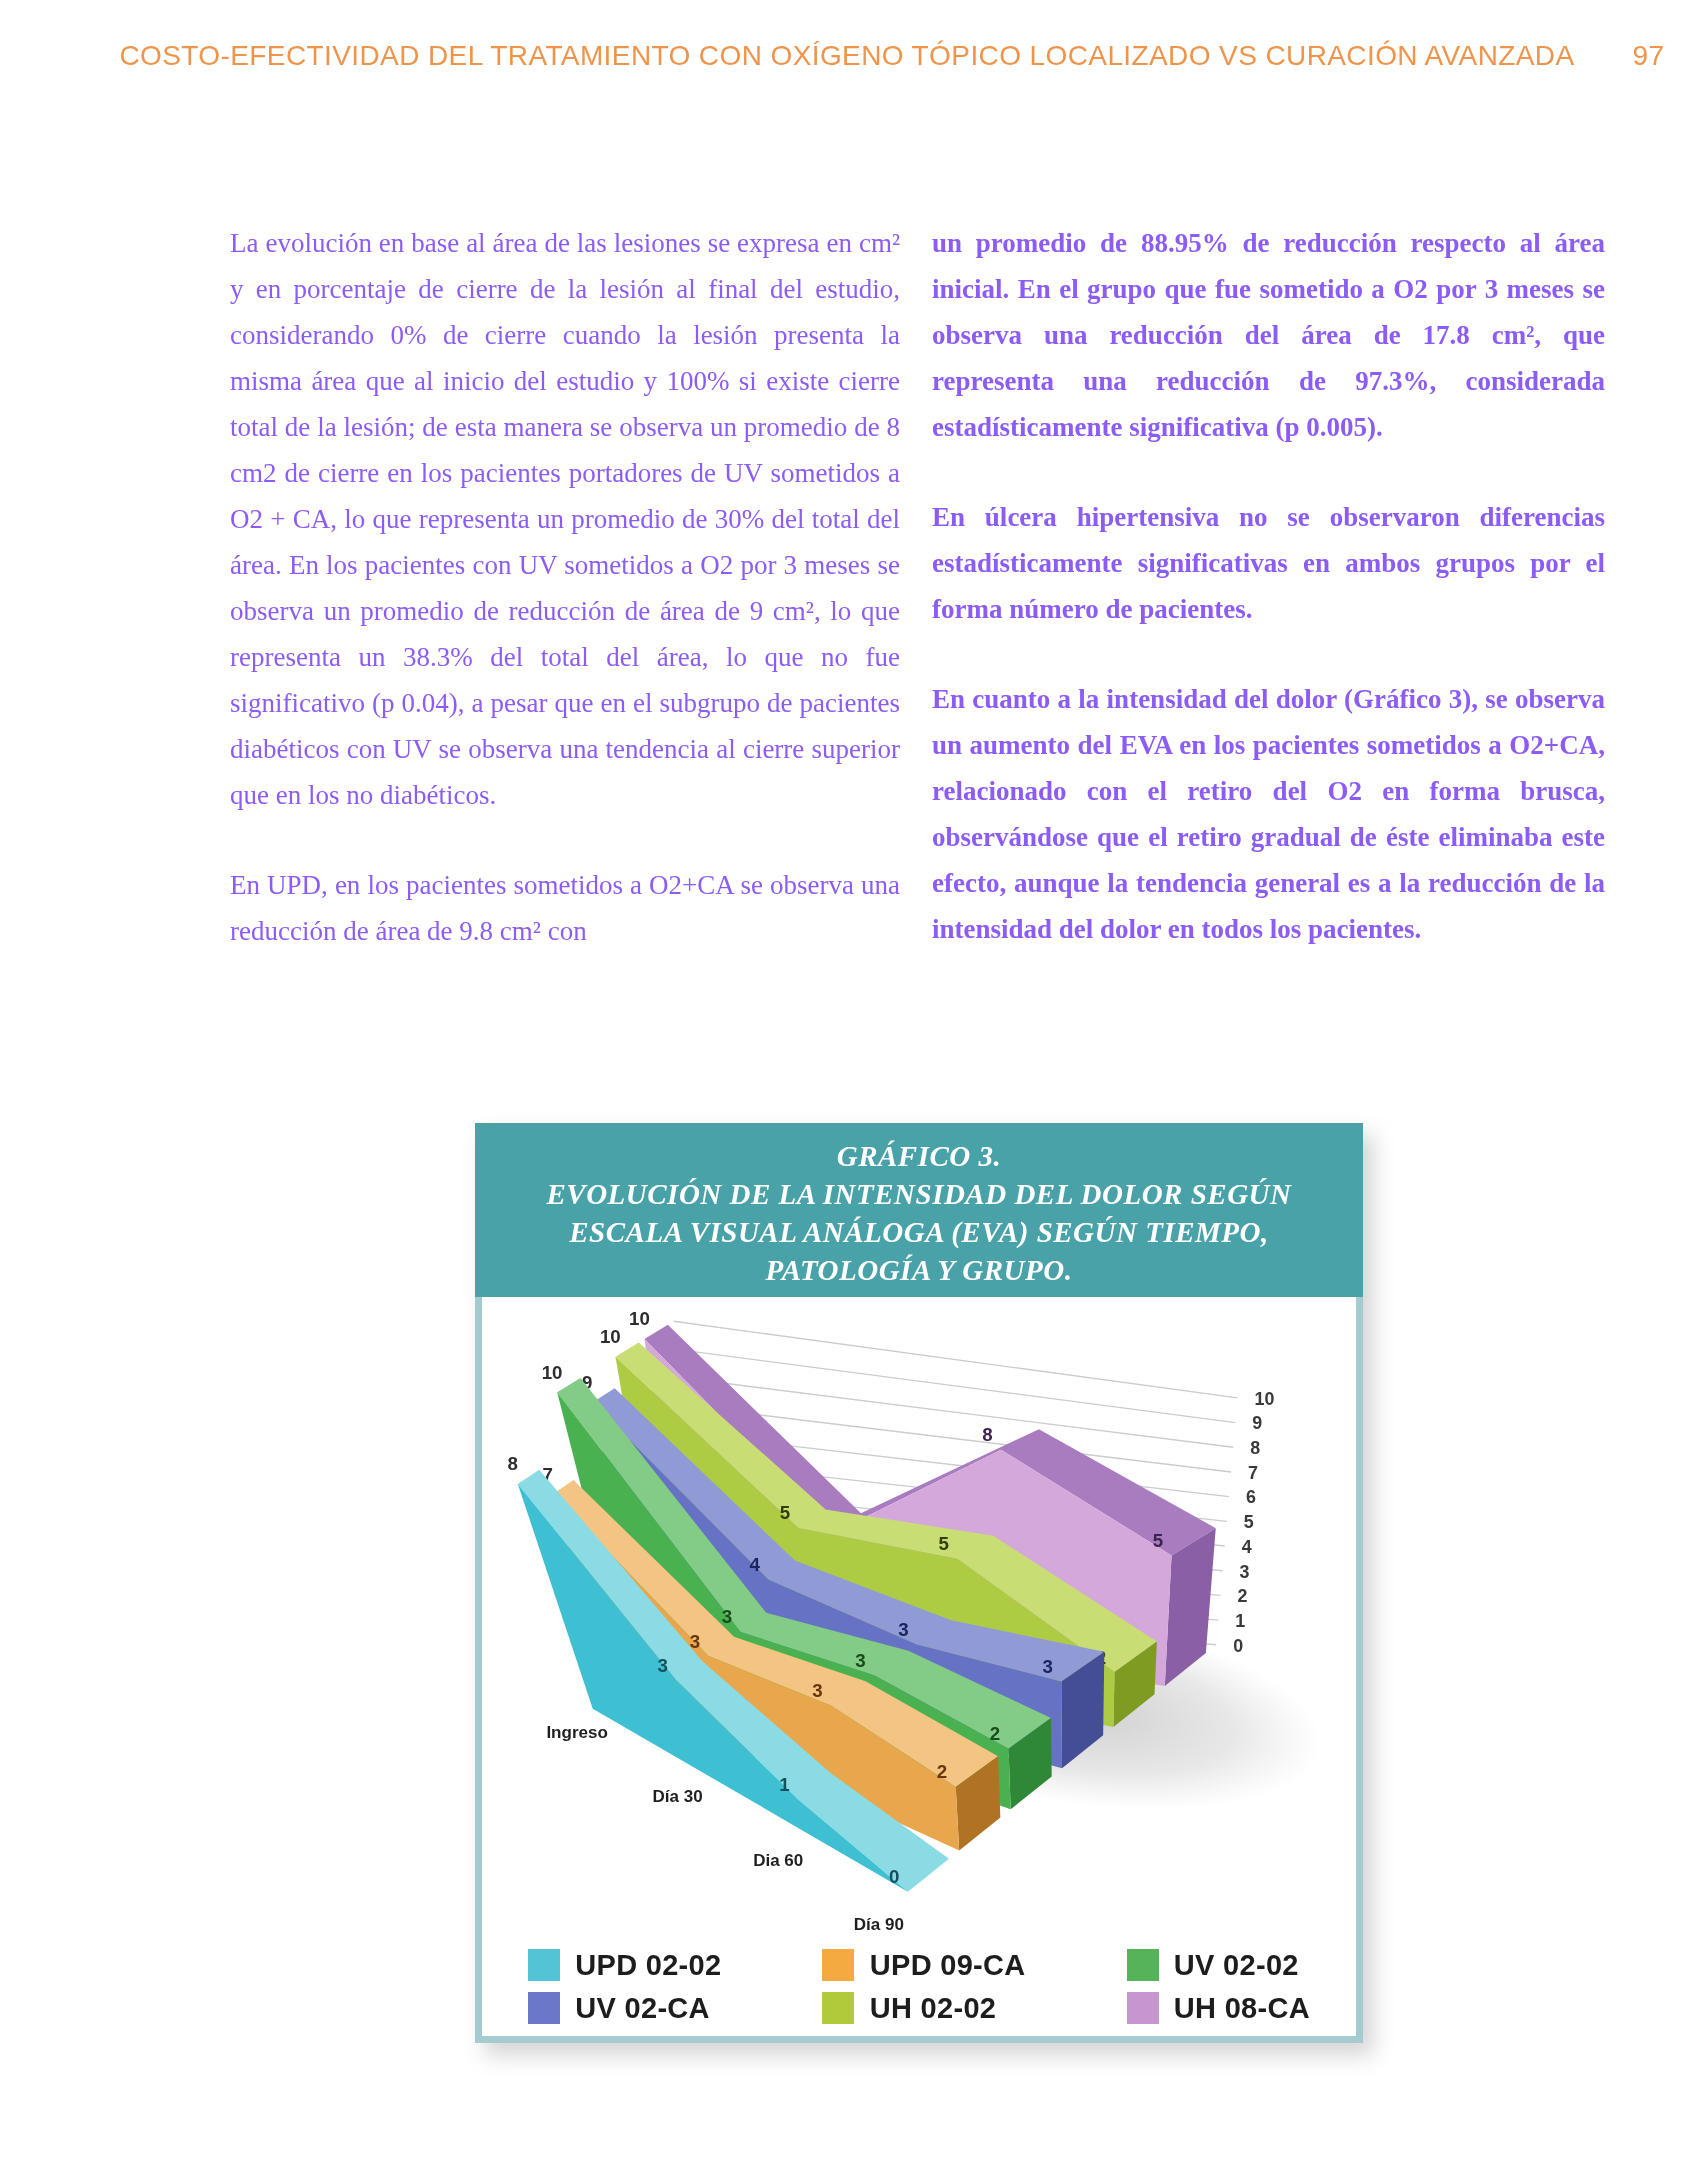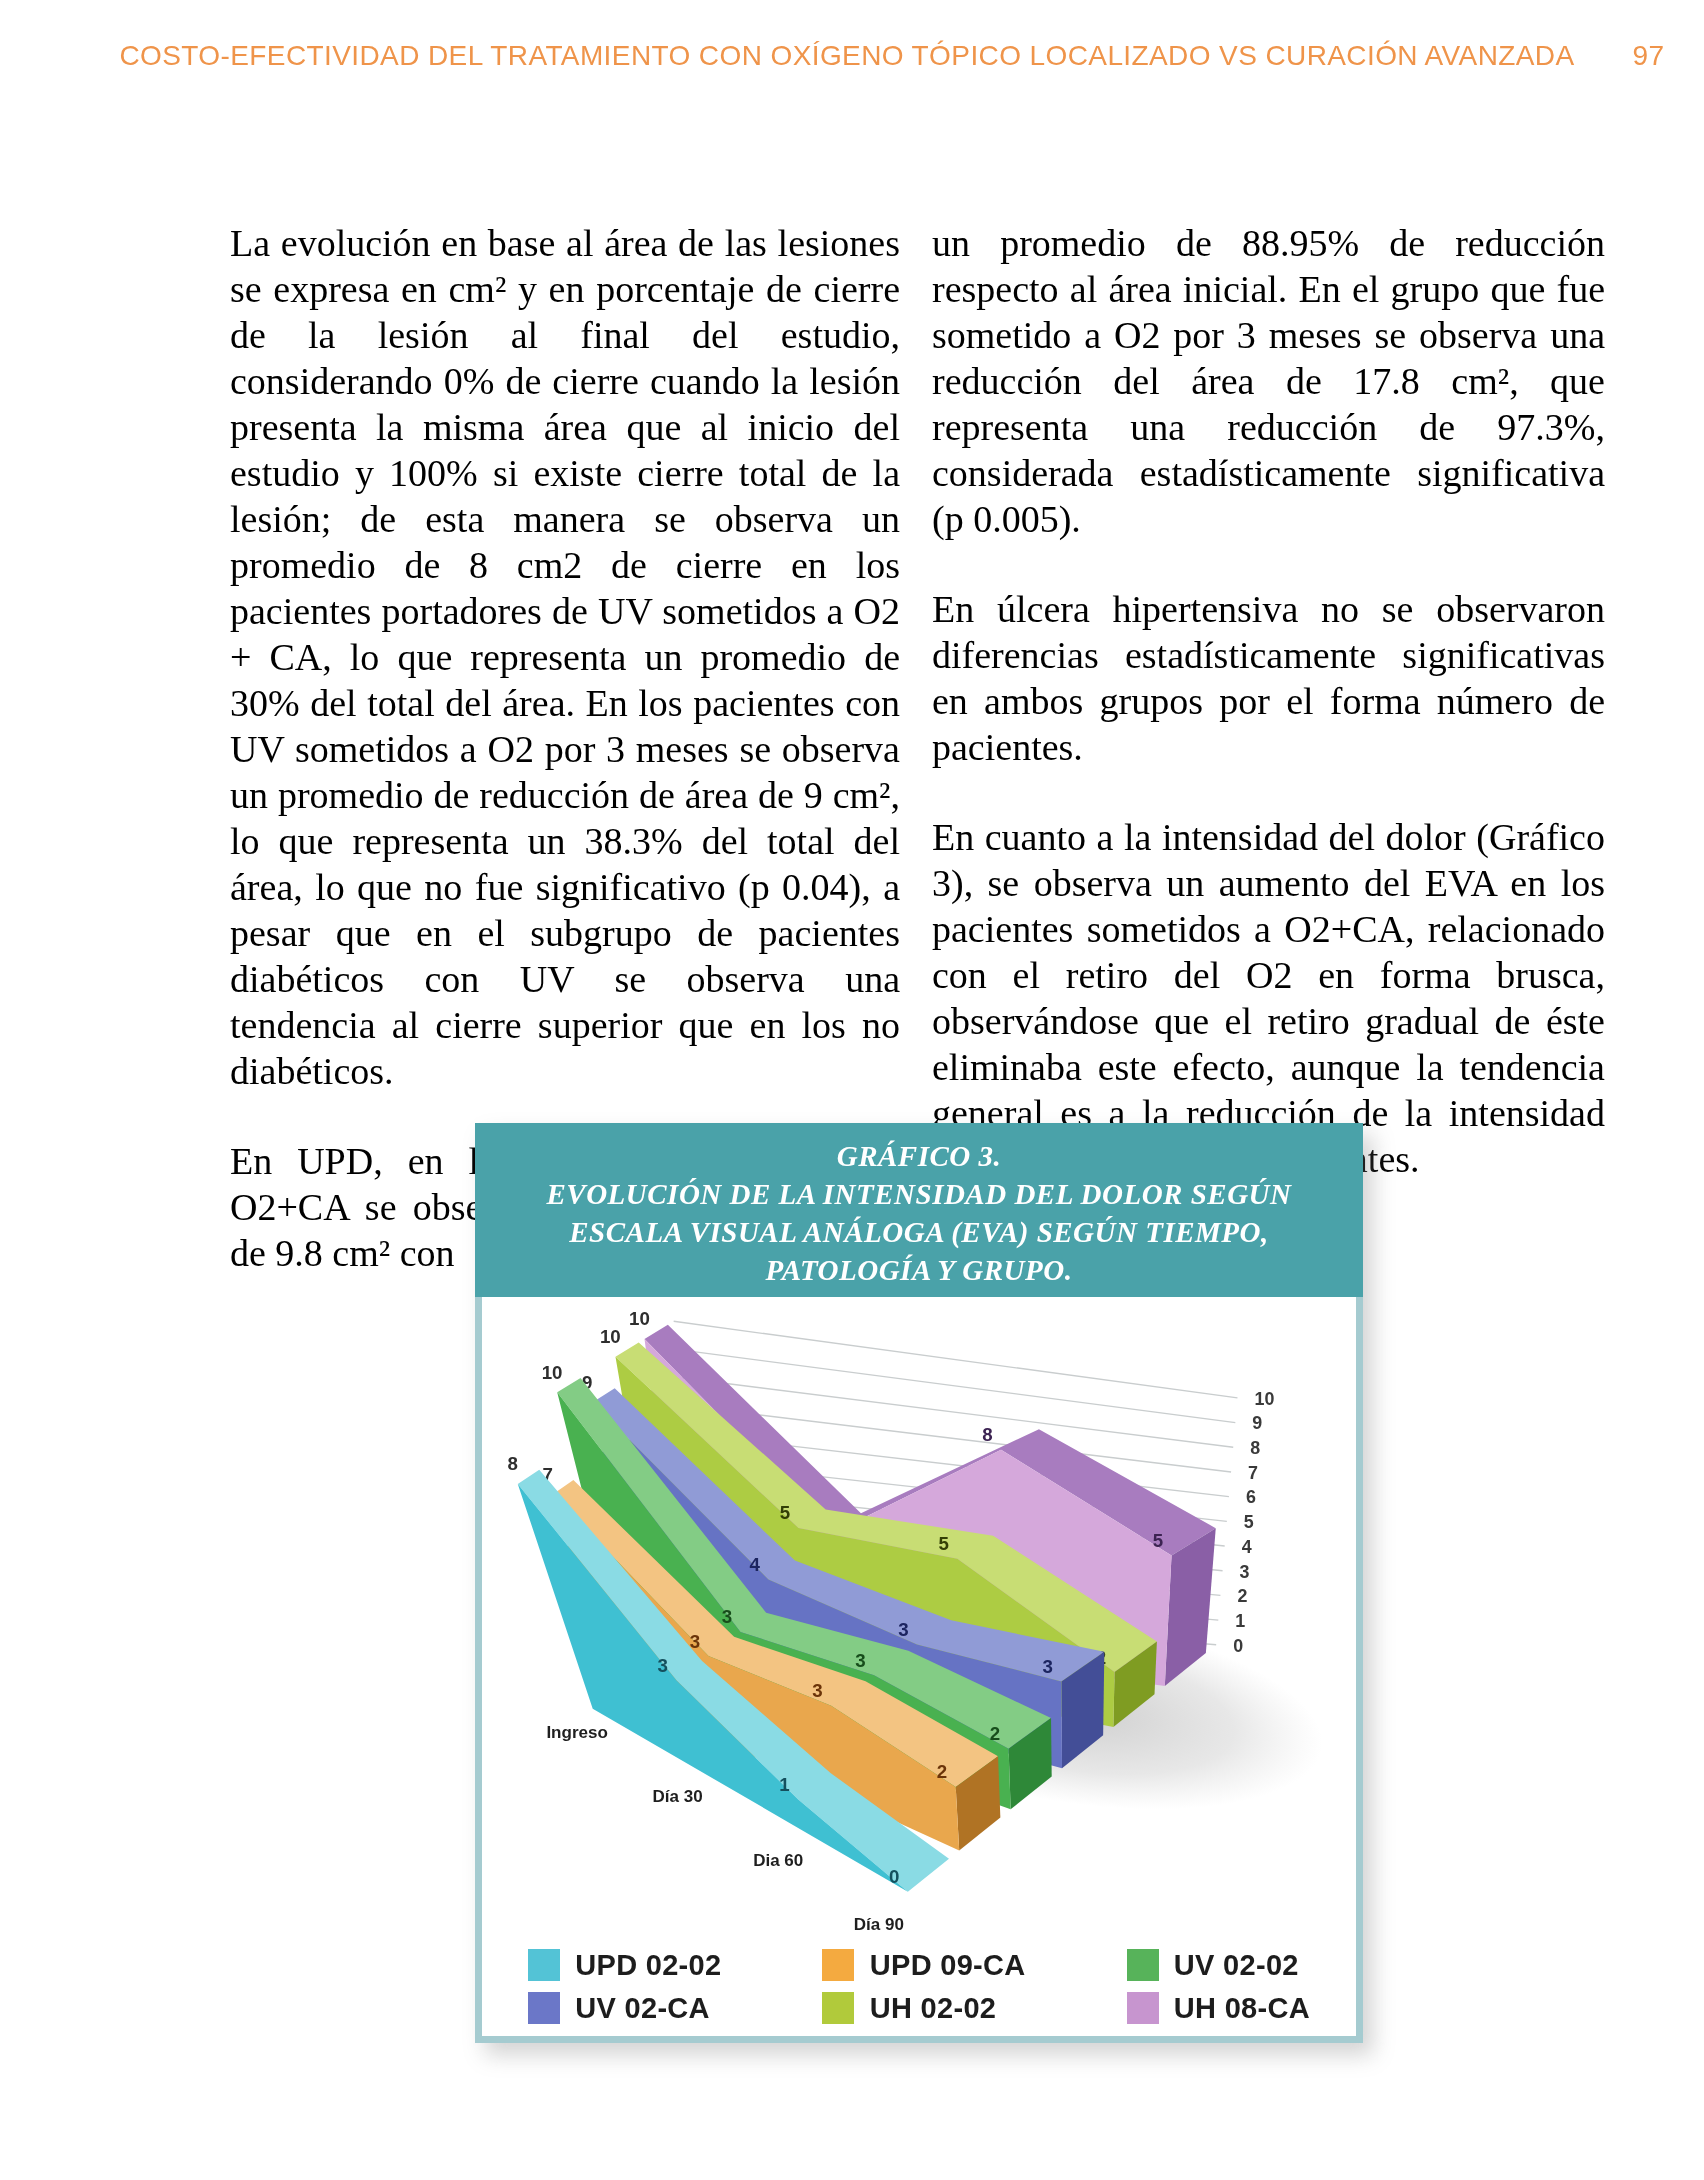--- a/index.html
+++ b/index.html
@@ -9,25 +9,25 @@
     -webkit-font-smoothing:antialiased;
   }
   .running-head{
     position:absolute;top:40px;left:0;width:1704px;
     display:flex;justify-content:center;align-items:baseline;gap:58px;
     font-family:"Liberation Sans", sans-serif;
     font-size:28px;letter-spacing:0.4px;color:#ef944a;white-space:nowrap;padding-left:40px;
   }
   .col{position:absolute;top:220px;}
   .col-left{left:230px;width:670px;}
-  .col-right{left:932px;width:673px;}
+  .col-right{left:932px;width:673px;font-weight:bold;}
   .col p{
     margin:0 0 44px 0;
-    font-size:38px;line-height:46px;text-align:justify;
-    color:#000000;
+    font-size:27px;line-height:46px;text-align:justify;
+    color:#8b5cf6;
   }
   figure.figure3{
     position:absolute;left:475px;top:1123px;width:888px;margin:0;
     box-shadow:10.2px 12px 20.4px rgba(125,125,125,.33);
   }
   .band{
     background:#4aa2a9;color:#ffffff;text-align:center;
     padding:13.6px 8.5px 8.5px 8.5px;
     font-family:"Liberation Serif", serif;font-weight:600;
     font-size:29px;line-height:38px;letter-spacing:0.5px;font-style:italic;

